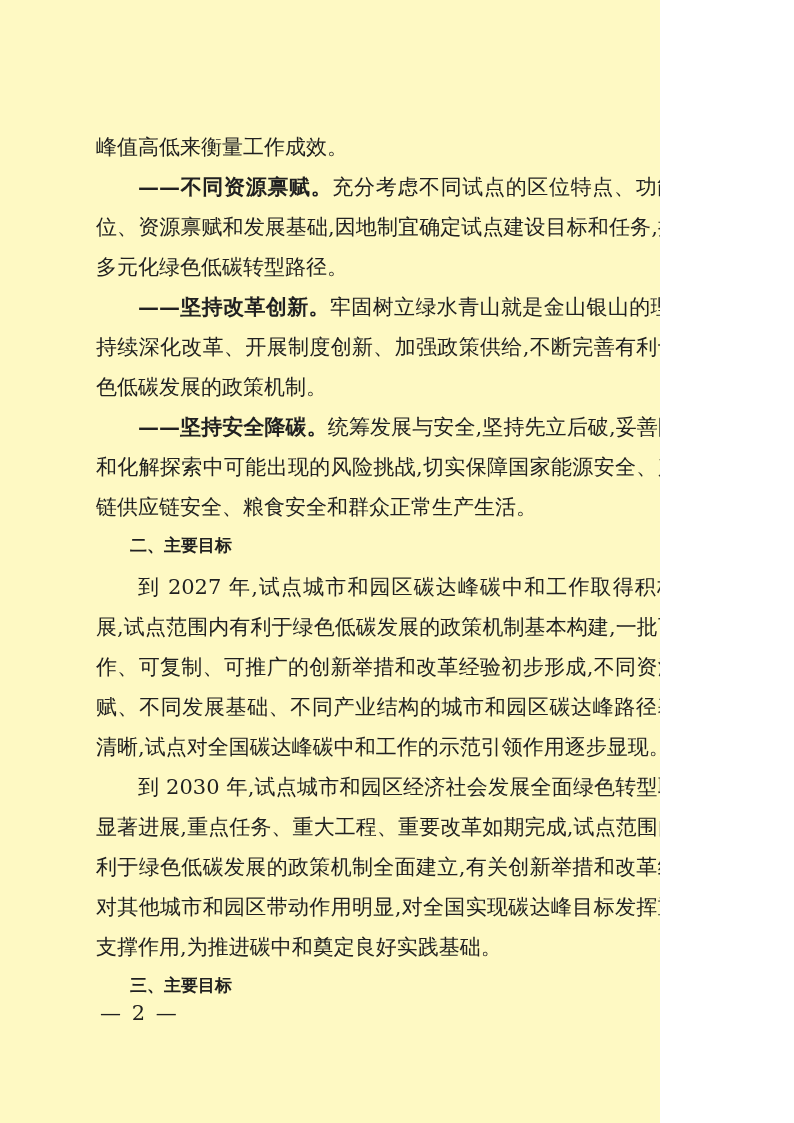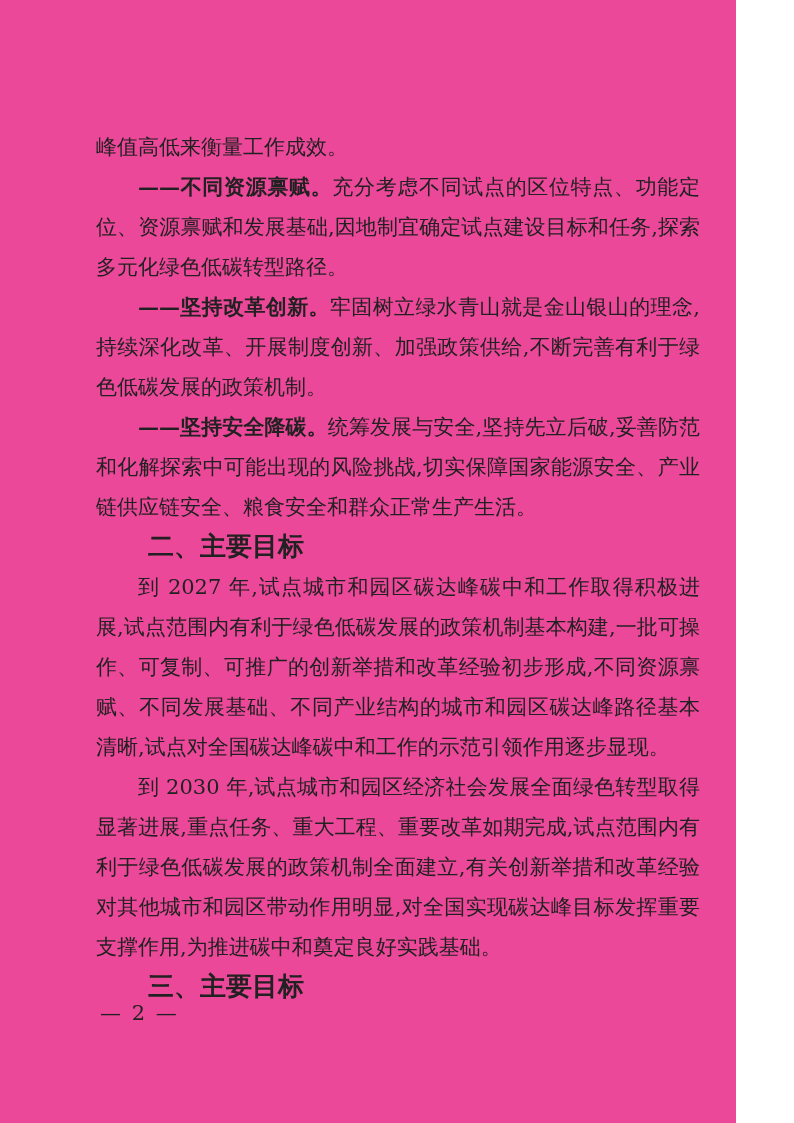--- a/index.html
+++ b/index.html
@@ -6,23 +6,23 @@
     margin: 0;
     padding: 0;
   }
   body {
     width: 794px;
     height: 1123px;
     background: #ffffff;
   }
   .page {
     position: relative;
-    width: 736px;
+    width: 660px;
     height: 1123px;
-    background: #ec4899;
+    background: #fef9c3;
     overflow: hidden;
     color: #212121;
   }
   .doc-body {
     position: absolute;
     left: 96px;
     top: 127px;
     width: 604px;
     font-family: "DejaVu Serif", "Liberation Serif", serif;
     font-size: 21px;
@@ -36,23 +36,23 @@
   .para {
     text-indent: 2em;
   }
   .cont {
     text-indent: 0;
   }
   .lead {
     font-weight: 700;
   }
   .heading {
-    font-family: Liberation Serif, serif;
+    font-family: Liberation Mono, monospace;
     font-weight: 700;
-    font-size: 26px;
+    font-size: 17px;
     line-height: 40px;
     text-indent: 2em;
     margin: 0;
   }
   .page-num {
     position: absolute;
     left: 100px;
     top: 998px;
     font-family: "DejaVu Serif", "Liberation Serif", serif;
     font-size: 21px;

